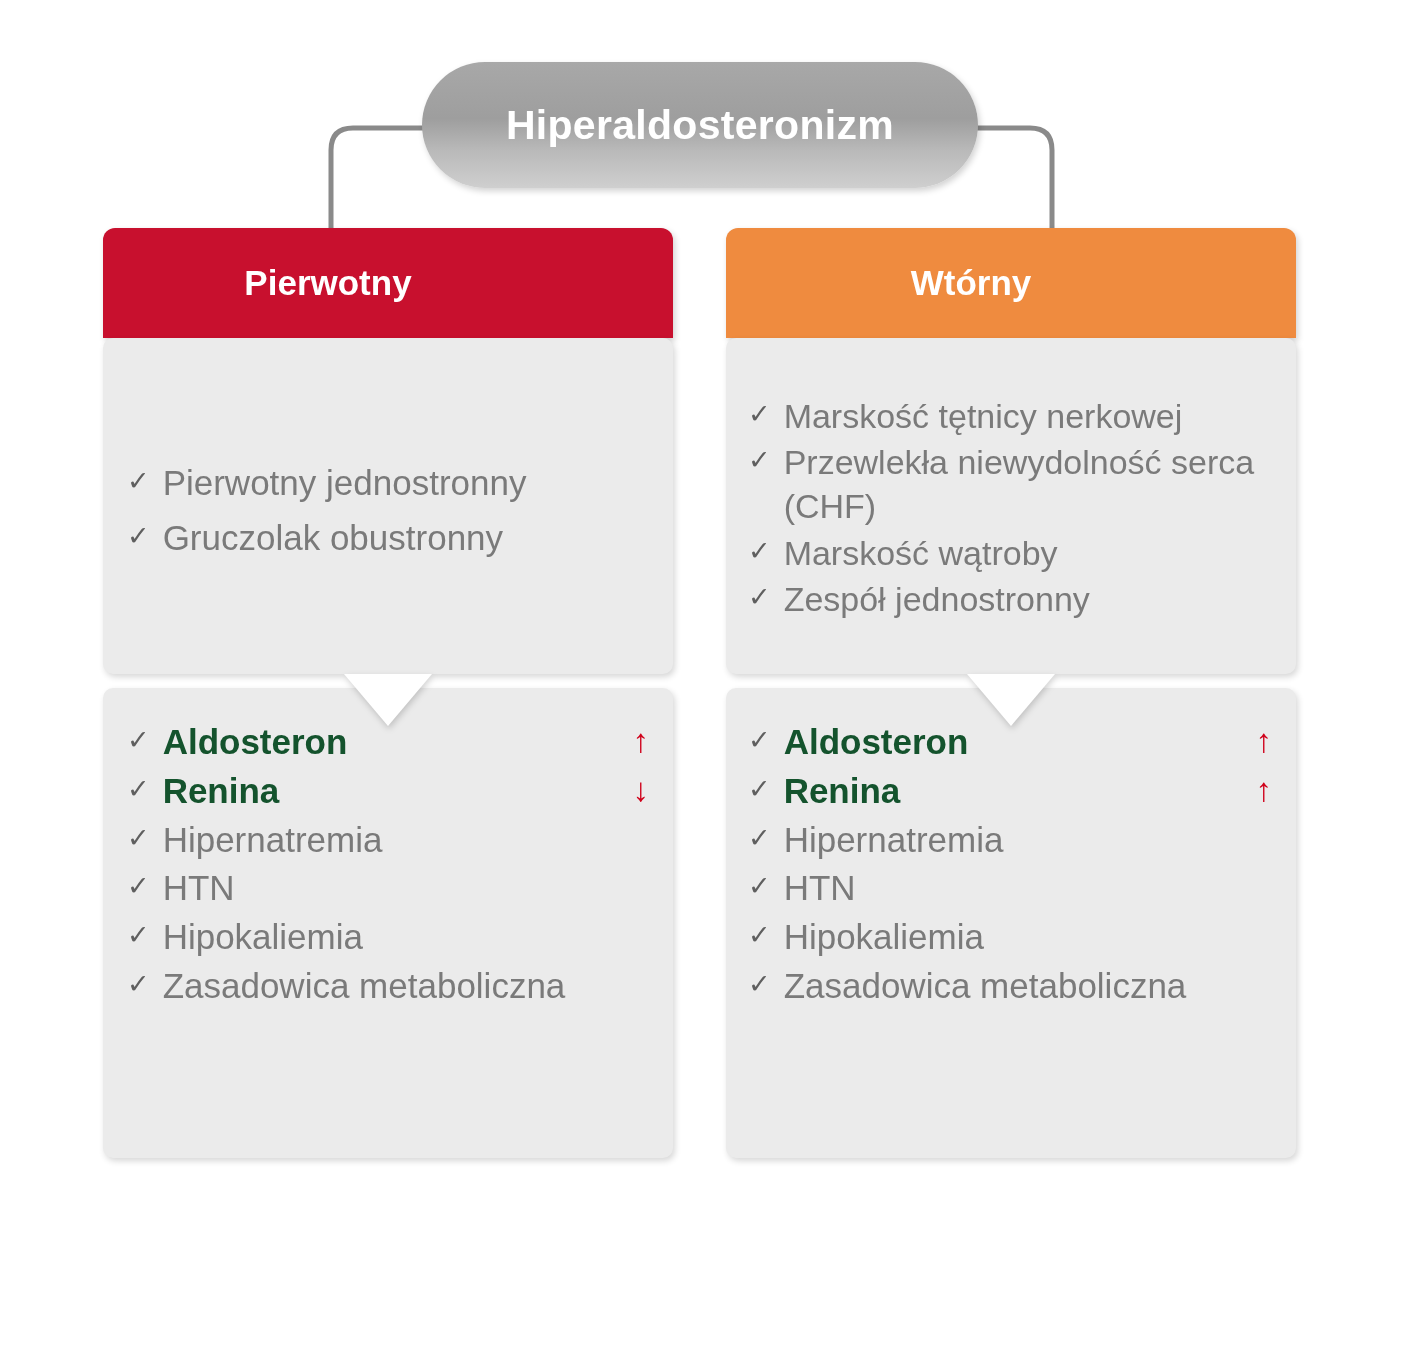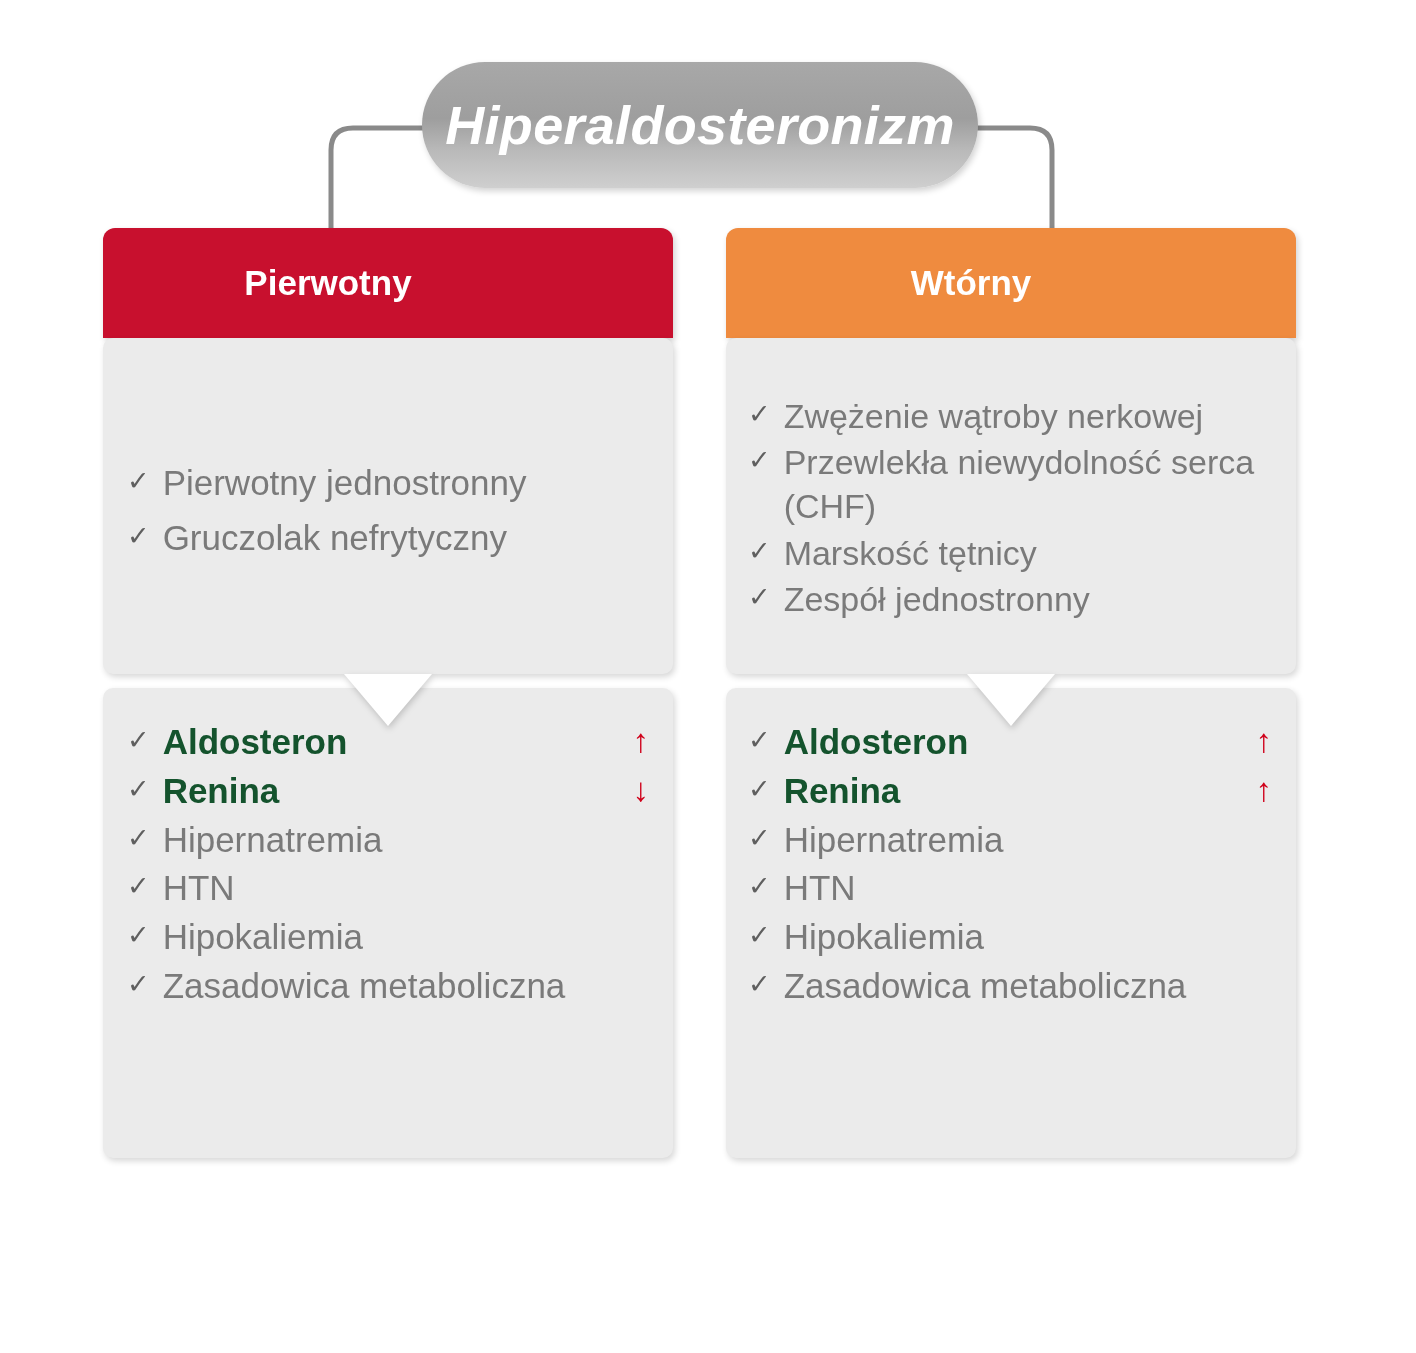--- a/index.html
+++ b/index.html
@@ -24,24 +24,23 @@
     height: 126px;
     border-radius: 63px;
     background: linear-gradient(to bottom, #a8a8a8 0%, #9e9e9e 45%, #b9b9b9 70%, #cfcfcf 100%);
     box-shadow: 2px 3px 6px rgba(0,0,0,0.18);
     display: flex;
     align-items: center;
     justify-content: center;
   }
   #root-node .root-label {
     color: #ffffff;
-    font-size: 54px;
+    font-size: 41px;
     font-weight: bold;
     letter-spacing: 0.3px;
-    font-style: italic;
   }
 
   
   .connector-svg {
     position: absolute;
     left: 0;
     top: 0;
     width: 1416px;
     height: 1353px;
     pointer-events: none;
@@ -183,21 +182,21 @@
   </div>
 
   <div class="panel" id="panel-primary-causes">
     <ul class="items">
       <li>
         <span class="check">✓</span>
         <span class="txt">Pierwotny jednostronny</span>
       </li>
       <li>
         <span class="check">✓</span>
-        <span class="txt">Gruczolak nefrytyczny</span>
+        <span class="txt">Gruczolak obustronny</span>
       </li>
     </ul>
     <span class="white-notch"></span>
   </div>
 
   <div class="panel-gap"></div>
 
   <div class="panel" id="panel-primary-labs">
     <ul class="items">
       <li class="bold">
@@ -234,29 +233,29 @@
 
   <div class="col-header" id="header-secondary">
     <span class="col-title">Wtórny</span>
     <span class="notch" id="notch-secondary"></span>
   </div>
 
   <div class="panel" id="panel-secondary-causes">
     <ul class="items">
       <li>
         <span class="check">✓</span>
-        <span class="txt">Zwężenie wątroby nerkowej</span>
+        <span class="txt">Marskość tętnicy nerkowej</span>
       </li>
       <li>
         <span class="check">✓</span>
         <span class="txt">Przewlekła niewydolność serca (CHF)</span>
       </li>
       <li>
         <span class="check">✓</span>
-        <span class="txt">Marskość tętnicy</span>
+        <span class="txt">Marskość wątroby</span>
       </li>
       <li>
         <span class="check">✓</span>
         <span class="txt">Zespół jednostronny</span>
       </li>
     </ul>
     <span class="white-notch"></span>
   </div>
 
   <div class="panel-gap"></div>

